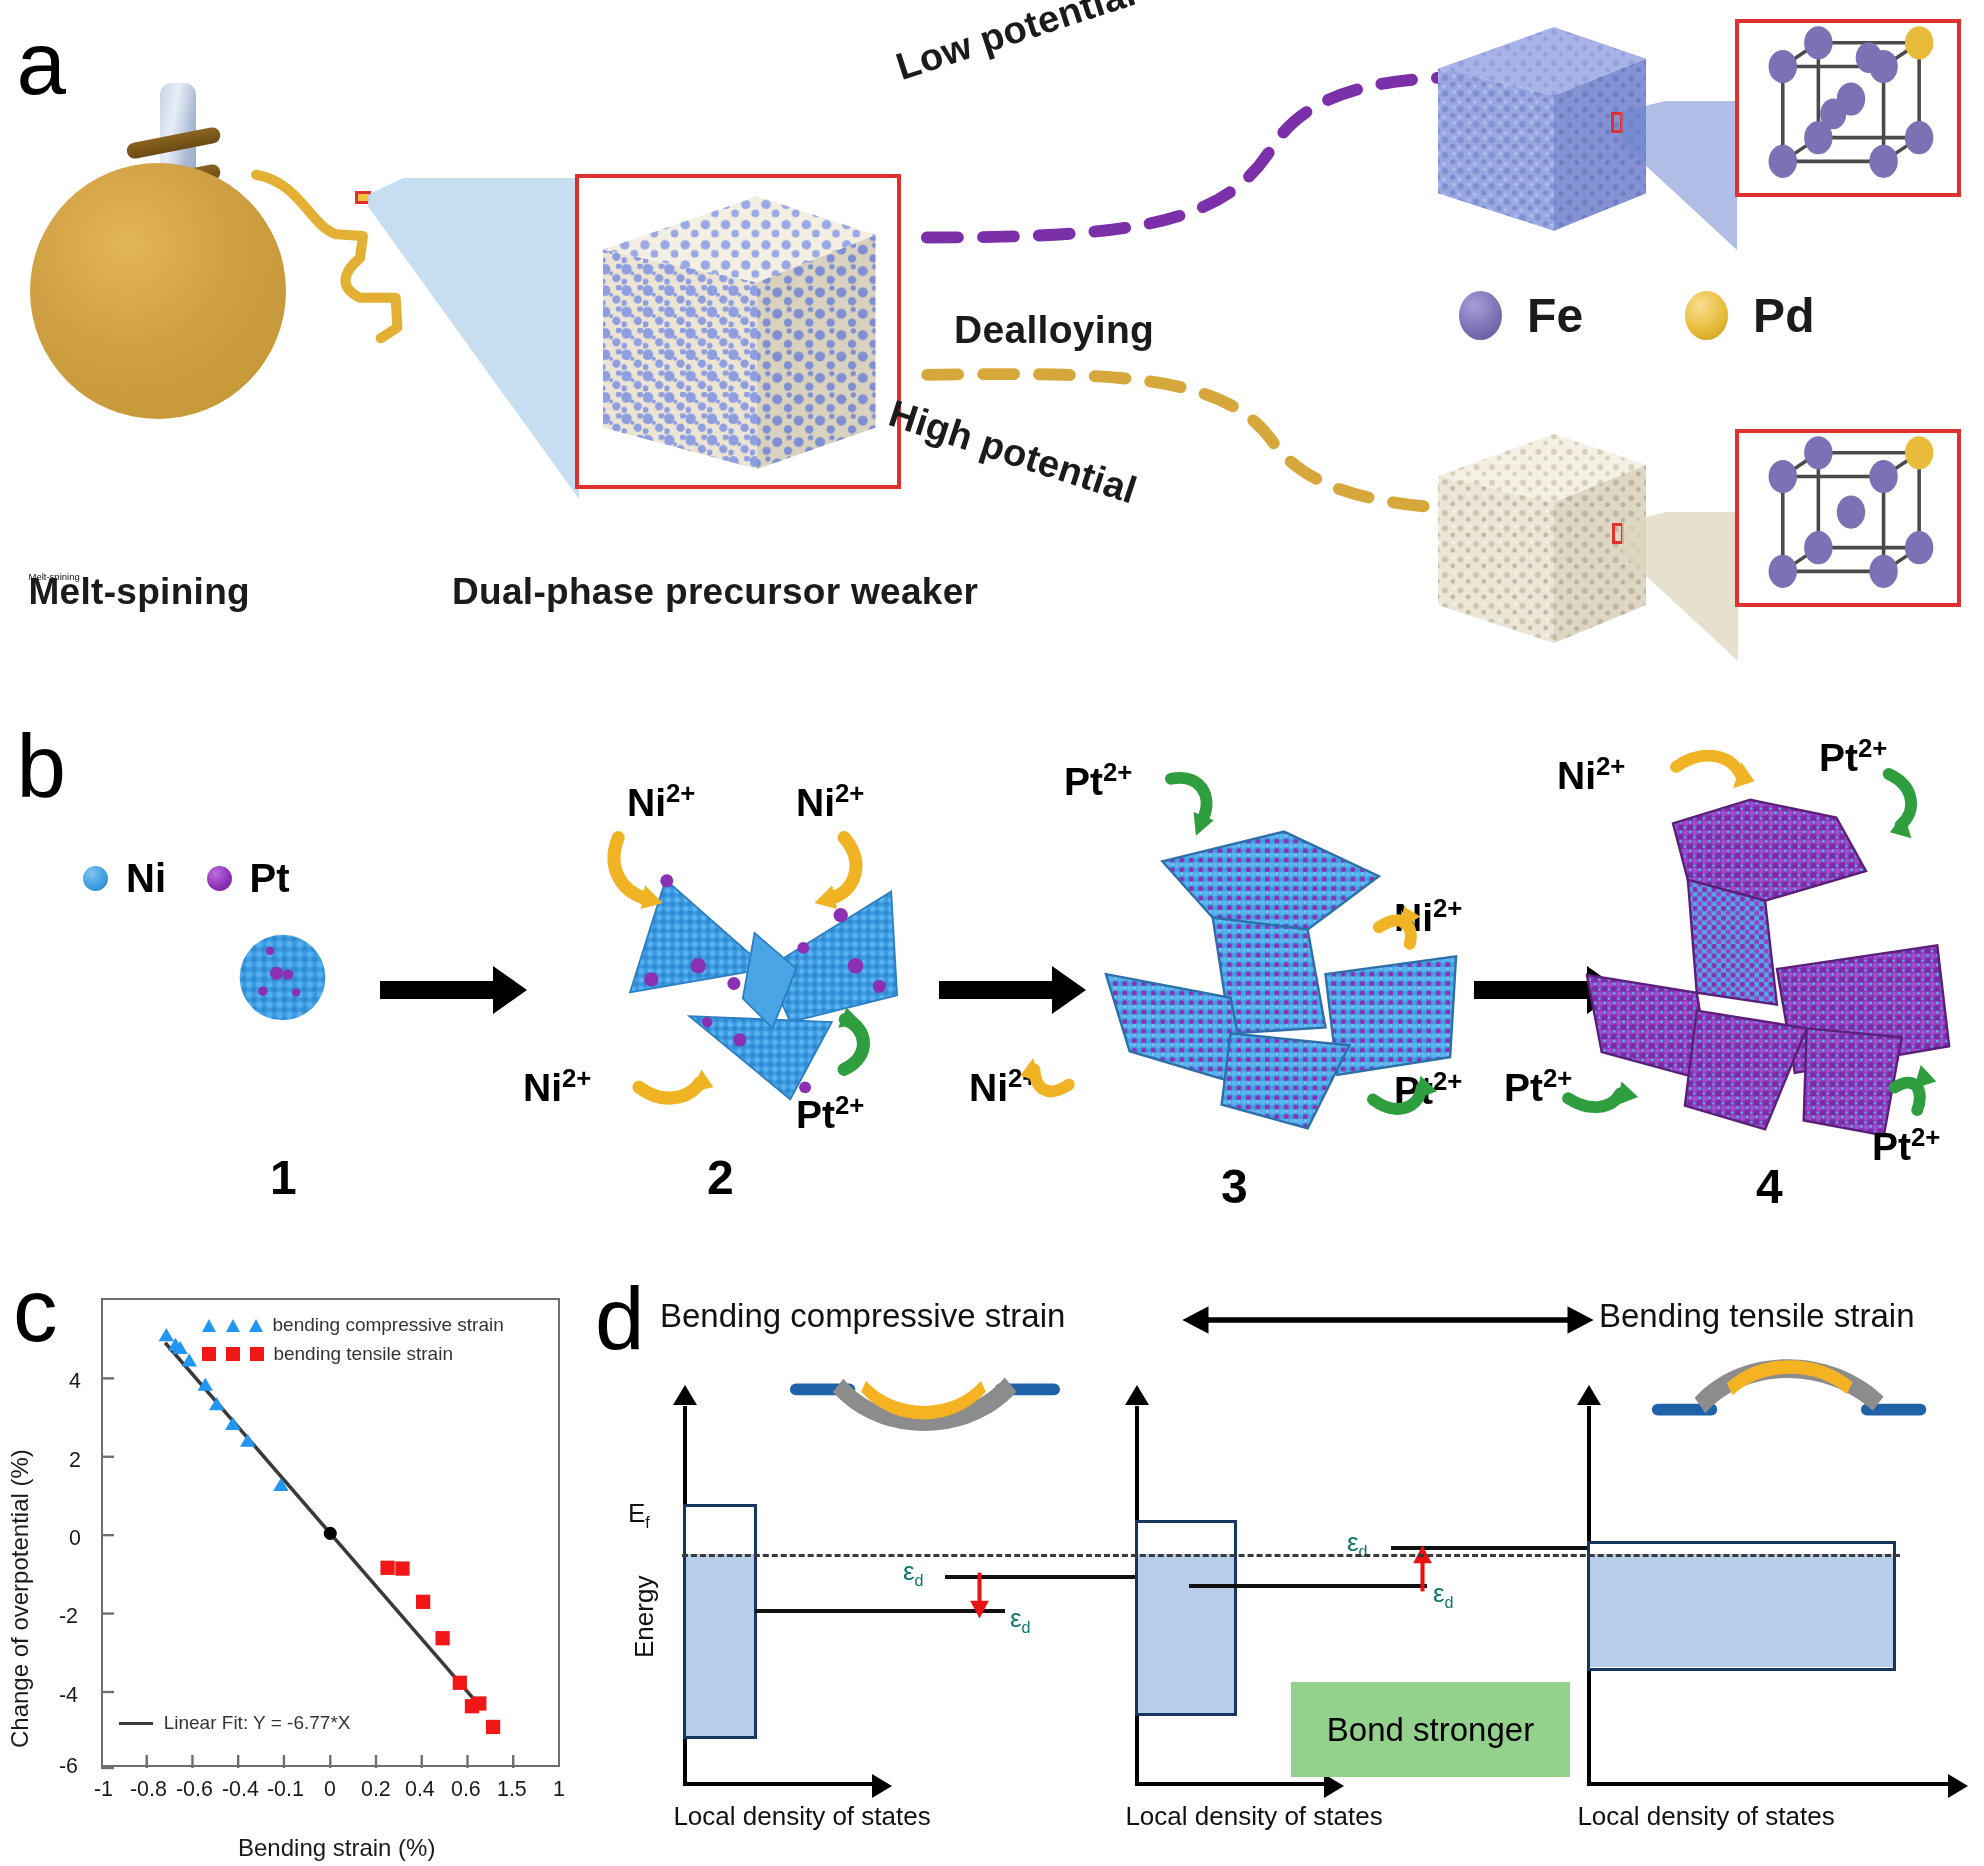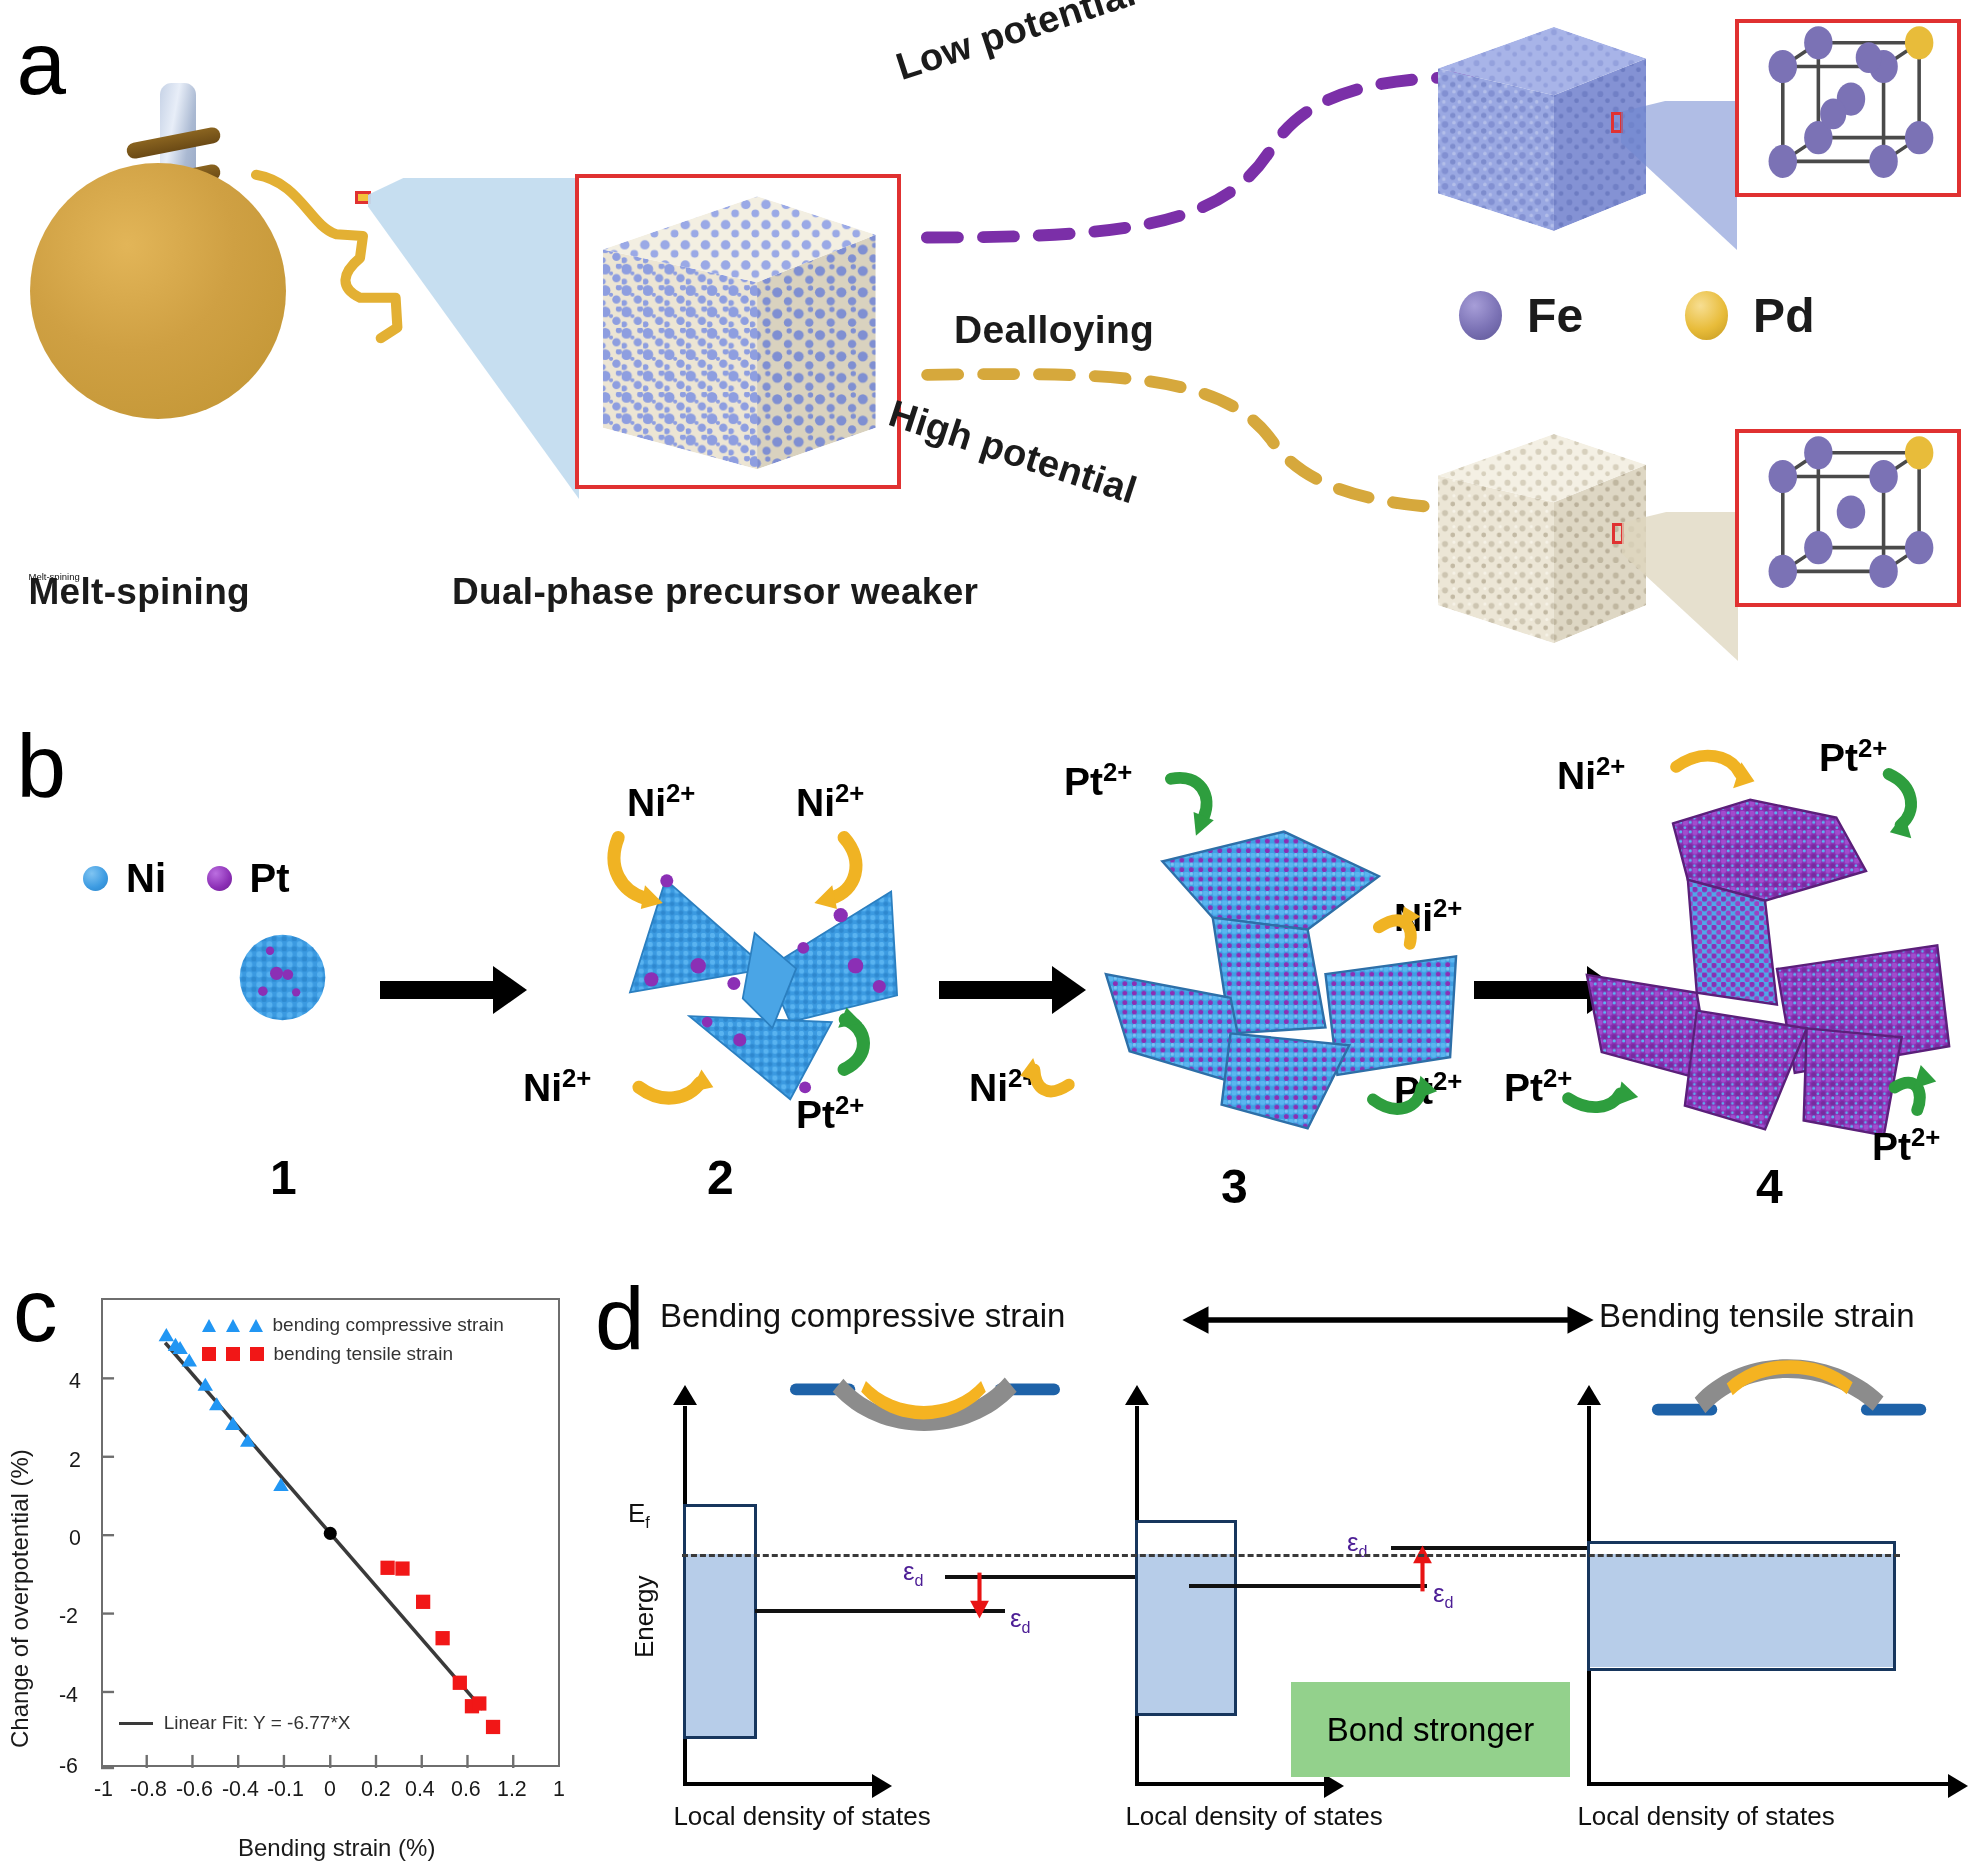--- a/index.html
+++ b/index.html
@@ -69,21 +69,21 @@
 
   
   .d-head { font-size:33px; color:#111; white-space:nowrap; }
   .d-axis-cap { font-size:26px; color:#111; white-space:nowrap; }
   .d-energy {
     font-size:26px;color:#111;white-space:nowrap;
     transform:rotate(-90deg); transform-origin:left top;
   }
   .d-ef { font-size:26px; color:#111; }
   .d-ef sub { font-size:0.62em; }
-  .eps { font-size:26px; color:#4c1d95; white-space:nowrap; }
+  .eps { font-size:26px; color:#0f766e; white-space:nowrap; }
   .eps sub { font-size:0.62em; }
   .dos-box { position:absolute; border:3px solid #17365d; background:#fff; }
   .dos-fill { position:absolute; background:#b7cde9; }
   .fermi-dash {
     position:absolute; height:0;
     border-top:3.6px dashed #3a3a3a;
   }
   .lvl { position:absolute; height:4.2px; background:#111; }
   .green-tag {
     position:absolute; background:#93d18c; display:flex;
@@ -491,21 +491,21 @@
 
     <div class="c-tick-lab" style="left:94px;top:481px;">-1</div>
     <div class="c-tick-lab" style="left:130px;top:481px;">-0.8</div>
     <div class="c-tick-lab" style="left:176px;top:481px;">-0.6</div>
     <div class="c-tick-lab" style="left:222px;top:481px;">-0.4</div>
     <div class="c-tick-lab" style="left:267px;top:481px;">-0.1</div>
     <div class="c-tick-lab" style="left:324px;top:481px;">0</div>
     <div class="c-tick-lab" style="left:361px;top:481px;">0.2</div>
     <div class="c-tick-lab" style="left:405px;top:481px;">0.4</div>
     <div class="c-tick-lab" style="left:451px;top:481px;">0.6</div>
-    <div class="c-tick-lab" style="left:497px;top:481px;">1.2</div>
+    <div class="c-tick-lab" style="left:497px;top:481px;">1.5</div>
     <div class="c-tick-lab" style="left:553px;top:481px;">1</div>
 
     <svg class="abs" style="left:0;top:0;" width="594" height="571" viewBox="0 0 1000 960">
       <g stroke="#6e6e6e" stroke-width="4">
         <line x1="170" y1="138" x2="192" y2="138"></line>
         <line x1="170" y1="270" x2="192" y2="270"></line>
         <line x1="170" y1="402" x2="192" y2="402"></line>
         <line x1="170" y1="534" x2="192" y2="534"></line>
         <line x1="170" y1="666" x2="192" y2="666"></line>
         <line x1="170" y1="794" x2="192" y2="794"></line>

